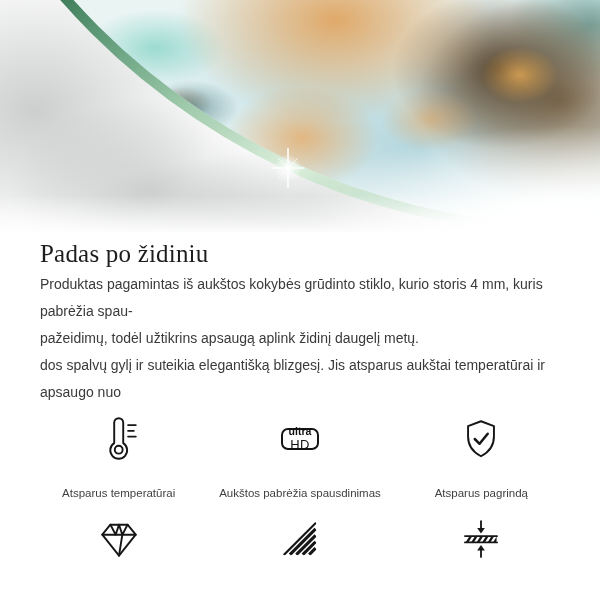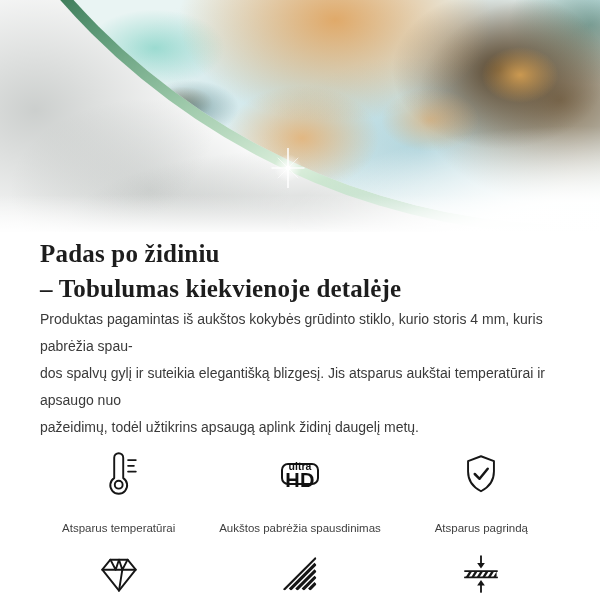--- a/index.html
+++ b/index.html
@@ -45,33 +45,33 @@
       linear-gradient(to bottom, rgba(255,255,255,0) 84%, rgba(255,255,255,.92) 100%);
   }
   .sparkle { position:absolute; left:268px; top:148px; width:40px; height:40px; }
   .sparkle::before { content:""; position:absolute; inset:6px; border-radius:50%;
     background: radial-gradient(circle, rgba(255,255,255,.95) 0%, rgba(255,255,255,0) 70%); }
   .sparkle svg { position:relative; }
 
   
   .content { padding:0 40px; }
   .page-title { margin-top:4px; font-family:"Liberation Serif","DejaVu Serif",serif;
-    font-size:25px; line-height:35px; font-weight:700; color:#1d1d1d; letter-spacing:.2px; }
+    font-size:25px; line-height:35px; font-weight:400; color:#1d1d1d; letter-spacing:.2px; }
   .description { margin-top:0; font-size:14px; line-height:27px; color:#3a3a3a; }
 
   
   .features { margin-top:9px; padding:0 28px; display:grid;
     grid-template-columns:1fr 1fr 1fr; row-gap:16px; }
   .feature { display:flex; flex-direction:column; align-items:center; text-align:center; }
   .icon-box { height:48px; display:flex; align-items:center; justify-content:center; color:#161616; }
   .feature-label { margin-top:24px; font-size:11.5px; color:#3f3f3f; }
   .uhd-box { width:38px; height:22px; border:2.4px solid #141414; border-radius:7px;
     display:flex; flex-direction:column; align-items:center; justify-content:center; color:#111; }
   .uhd-top { font-size:10.5px; font-weight:700; line-height:11px; }
-  .uhd-bottom { font-size:20px; font-weight:700; line-height:16px; letter-spacing:.3px; }
+  .uhd-bottom { font-size:13px; font-weight:400; line-height:16px; letter-spacing:.3px; }
   svg .stroke { fill:none; stroke:currentColor; stroke-width:2; stroke-linecap:round; stroke-linejoin:round; }
 </style>
 </head>
 <body>
 
 <div class="hero">
   <div class="hero-shadow"></div>
   <div class="glass-edge"></div>
   <div class="marble"></div>
   <div class="sparkle">
@@ -84,26 +84,25 @@
       </g>
       <circle cx="20" cy="20" r="2.6" fill="#ffffff"></circle>
     </svg>
   </div>
   <div class="hero-fade"></div>
 </div>
 
 <div class="content">
   <h1 class="page-title">
     <span>Padas po židiniu</span><br>
-    <span>– Tobulumas kiekvienoje detalėje</span>
   </h1>
   <div class="description">
     <div>Produktas pagamintas iš aukštos kokybės grūdinto stiklo, kurio storis 4 mm, kuris pabrėžia spau-</div>
+    <div>pažeidimų, todėl užtikrins apsaugą aplink židinį daugelį metų.</div>
     <div>dos spalvų gylį ir suteikia elegantišką blizgesį. Jis atsparus aukštai temperatūrai ir apsaugo nuo</div>
-    <div>pažeidimų, todėl užtikrins apsaugą aplink židinį daugelį metų.</div>
   </div>
 </div>
 
 <div class="features">
 
   <div class="feature">
     <div class="icon-box">
       <svg width="46" height="46" viewBox="0 0 48 48">
         <path class="stroke" d="M19 7 a4.7 4.7 0 0 1 9.4 0 V28.3 a8.8 8.8 0 1 1 -9.4 0 Z"></path>
         <circle class="stroke" cx="23.7" cy="35.2" r="4.1"></circle>

